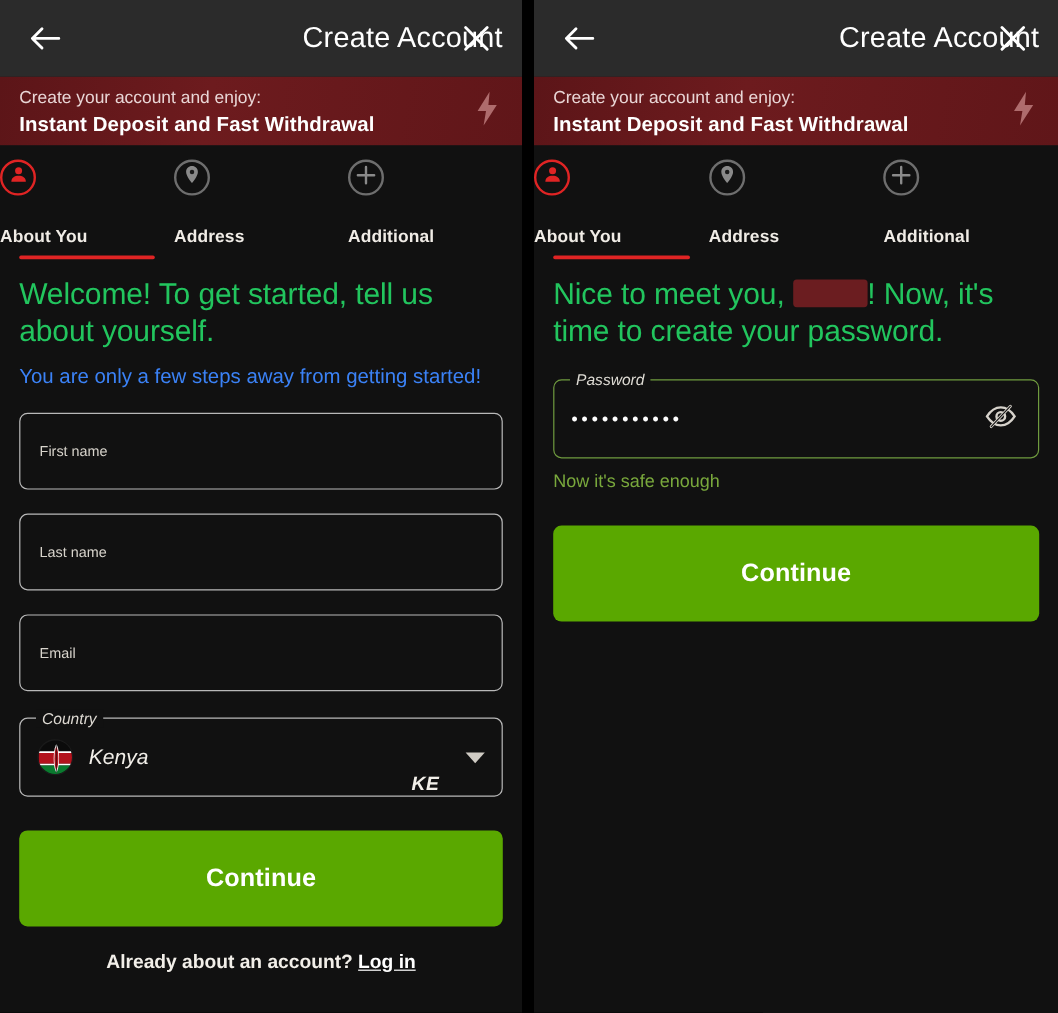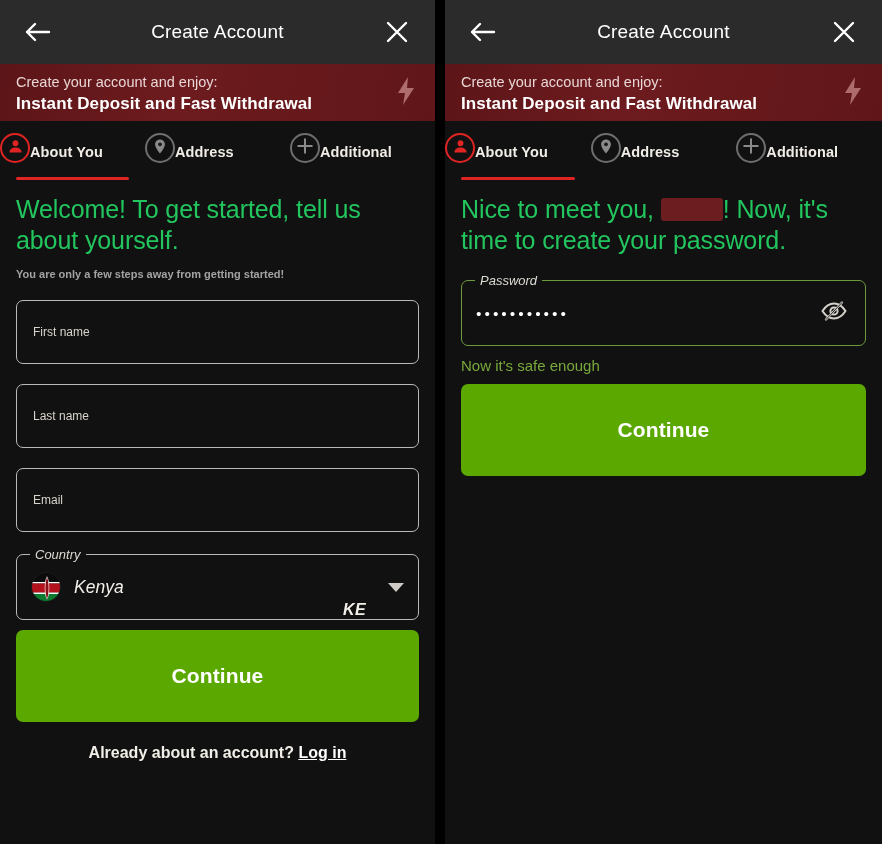--- a/index.html
+++ b/index.html
@@ -34,24 +34,24 @@
   .appbar {
     height: 64px;
     background: #2b2b2b;
     display: flex;
     align-items: center;
     padding: 0 18px;
     position: relative;
   }
   .appbar-title {
     position: absolute;
-    left: 0; right: 0;
-    text-align: center;
+    left: 0; right: 16px;
+    text-align: right;
     color: #ffffff;
-    font-size: 19px;
+    font-size: 24px;
     letter-spacing: .2px;
     pointer-events: none;
   }
   .icon-btn {
     width: 40px; height: 40px;
     display: flex; align-items: center; justify-content: center;
     cursor: pointer;
     position: relative;
     z-index: 2;
   }
@@ -89,25 +89,26 @@
 
   
   .stepper {
     display: flex;
     padding-top: 12px;
     position: relative;
   }
   .step {
     width: 33.333%;
     display: flex;
-    flex-direction: row;
-    align-items: center;
+    flex-direction: column;
+    align-items: flex-start;
     cursor: pointer;
     position: relative;
     padding-bottom: 10px;
+    gap: 20px;
   }
   .step-circle {
     width: 30px; height: 30px;
     border-radius: 50%;
     border: 2px solid #6e6e6e;
     display: flex; align-items: center; justify-content: center;
     margin-bottom: 7px;
   }
   .step.active .step-circle { border-color: #e02424; }
   .step-label {
@@ -138,25 +139,24 @@
   }
   .redact {
     display: inline-block;
     width: 62px;
     height: 23px;
     background: #6b1d20;
     border-radius: 3px;
     vertical-align: -3px;
   }
   .subhead {
-    color: #a3a3a3;
-    font-size: 11px;
+    color: #3b82f6;
+    font-size: 17px;
     margin-top: 12px;
     letter-spacing: 0;
-    font-weight: bold;
   }
 
   
   .field {
     height: 64px;
     border: 1px solid #b9b9b9;
     border-radius: 7px;
     margin-top: 20px;
     display: flex;
     align-items: center;
@@ -238,22 +238,22 @@
   }
   .helper {
     color: #79a83c;
     font-size: 15px;
     margin-top: 11px;
     letter-spacing: 0;
   }
 
   
   .btn-primary {
-    margin-top: 10px;
-    height: 92px;
+    margin-top: 28px;
+    height: 80px;
     background: #5aa800;
     border: none;
     border-radius: 7px;
     width: 100%;
     color: #ffffff;
     font-size: 21px;
     font-weight: bold;
     cursor: pointer;
     display: flex;
     align-items: center;

